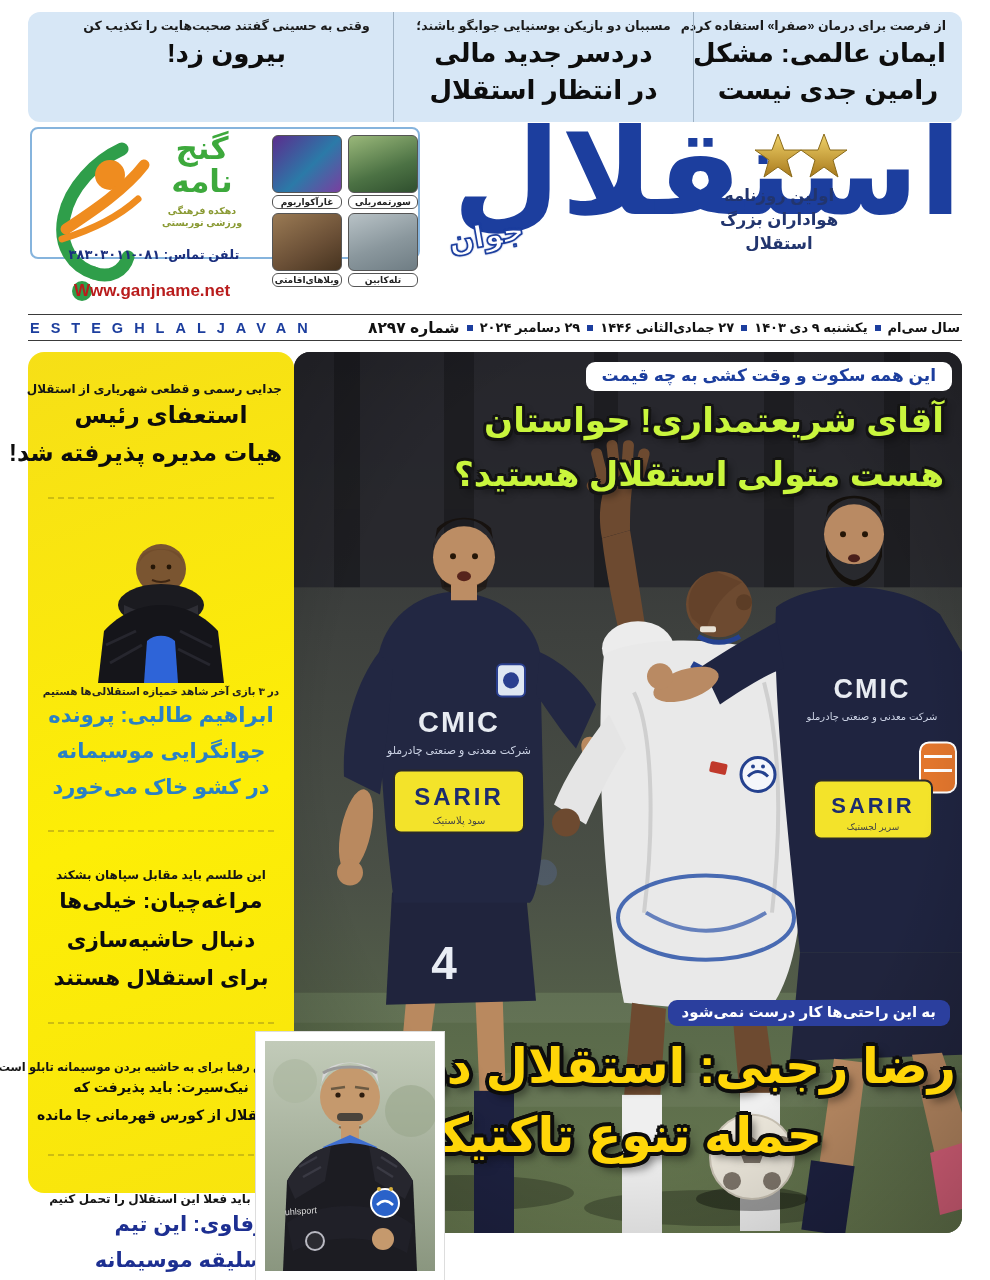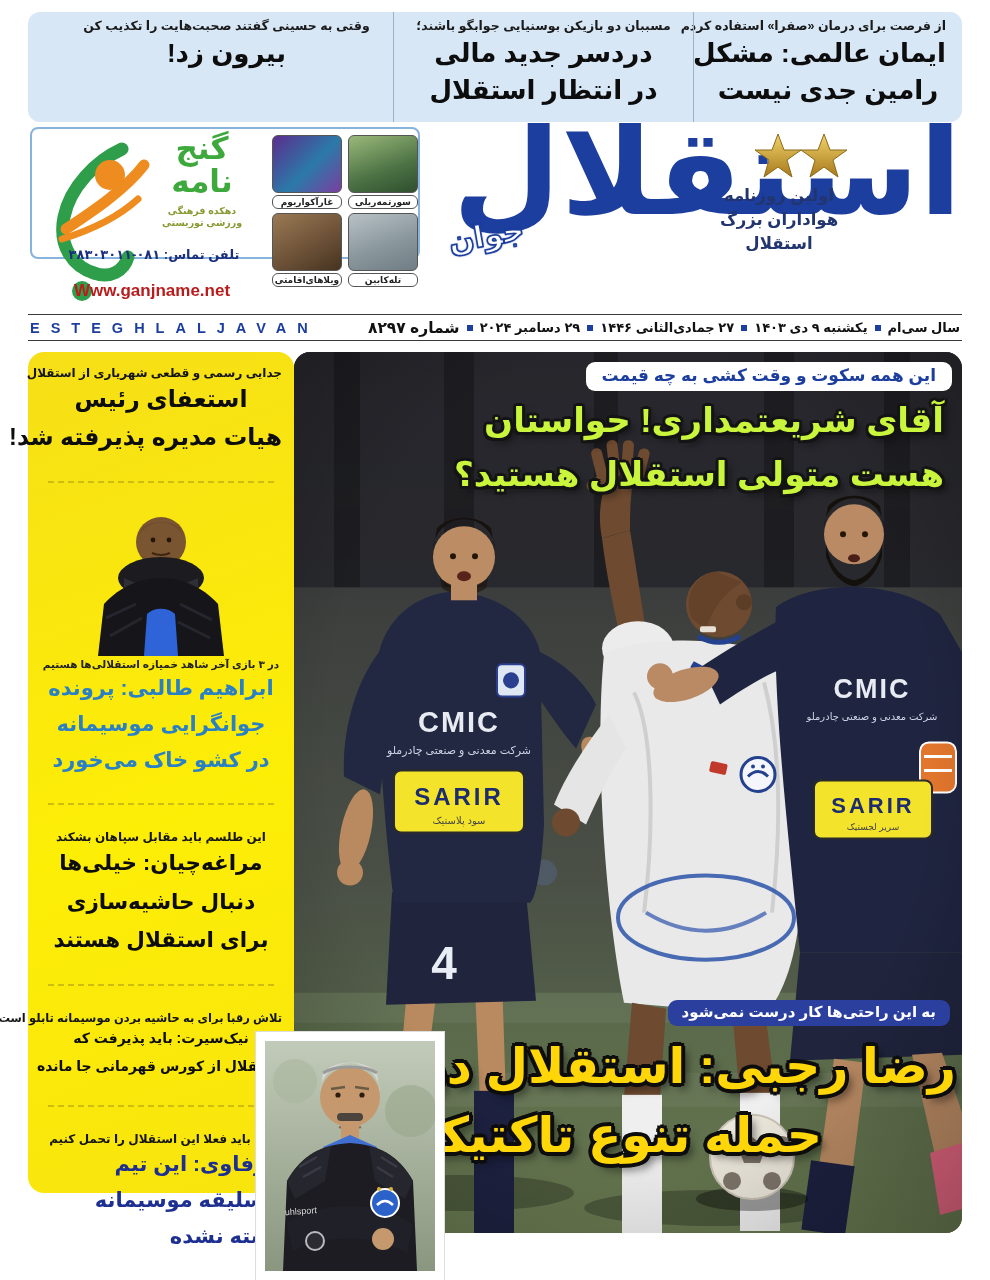--- a/index.html
+++ b/index.html
@@ -46,21 +46,21 @@
     border-top:1.5px solid #3a3a3a;border-bottom:1.5px solid #3a3a3a;
     display:flex;align-items:center;direction:ltr;padding:0 2px;}
   .dl-latin{color:#1c3e9e;font-weight:bold;font-size:14.5px;letter-spacing:11px;white-space:nowrap;}
   .dl-right{margin-left:auto;display:flex;align-items:center;direction:rtl;}
   .dl-seg{font-size:13px;font-weight:bold;color:#111;white-space:nowrap;}
   .dl-seg.issue{font-size:15.5px;font-weight:900;}
   .dl-sq{width:6px;height:6px;background:#1c3e9e;margin:0 7px;display:inline-block;}
   
   .ycol{position:absolute;right:696px;left:28px;top:352px;height:841px;border-radius:16px;
     background:linear-gradient(160deg,#f6df17,#fdee06 55%,#f8e40e);}
-  .ysec{padding:20px 12px;text-align:center;}
+  .ysec{padding:20px 12px;text-align:center;margin-top:16px;}
   .ydiv{border-top:2.5px dashed #cdbd12;margin:5px 20px;}
   .ykick{font-size:12px;font-weight:bold;color:#151515;white-space:nowrap;}
   .yh1{font-size:23.5px;font-weight:900;color:#0d0d0d;line-height:1.62;letter-spacing:-0.5px;white-space:nowrap;}
   .ycap{font-size:10.5px;font-weight:bold;color:#222;margin-top:2px;white-space:nowrap;}
   .yh-blue{font-size:21px;font-weight:900;color:#2a80c5;line-height:1.72;white-space:nowrap;}
   .yh-black{font-size:21.5px;font-weight:900;color:#0d0d0d;line-height:1.78;white-space:nowrap;}
   .yh-small{font-size:14px;font-weight:800;color:#0d0d0d;line-height:1.95;white-space:nowrap;}
   .yh-navy{font-size:21px;font-weight:900;color:#1d2f91;line-height:1.72;white-space:nowrap;text-align:right;}
   .sec5{padding-left:2px;padding-right:14px;}
   .sec5 .ykick{text-align:center;padding-right:10px;}

